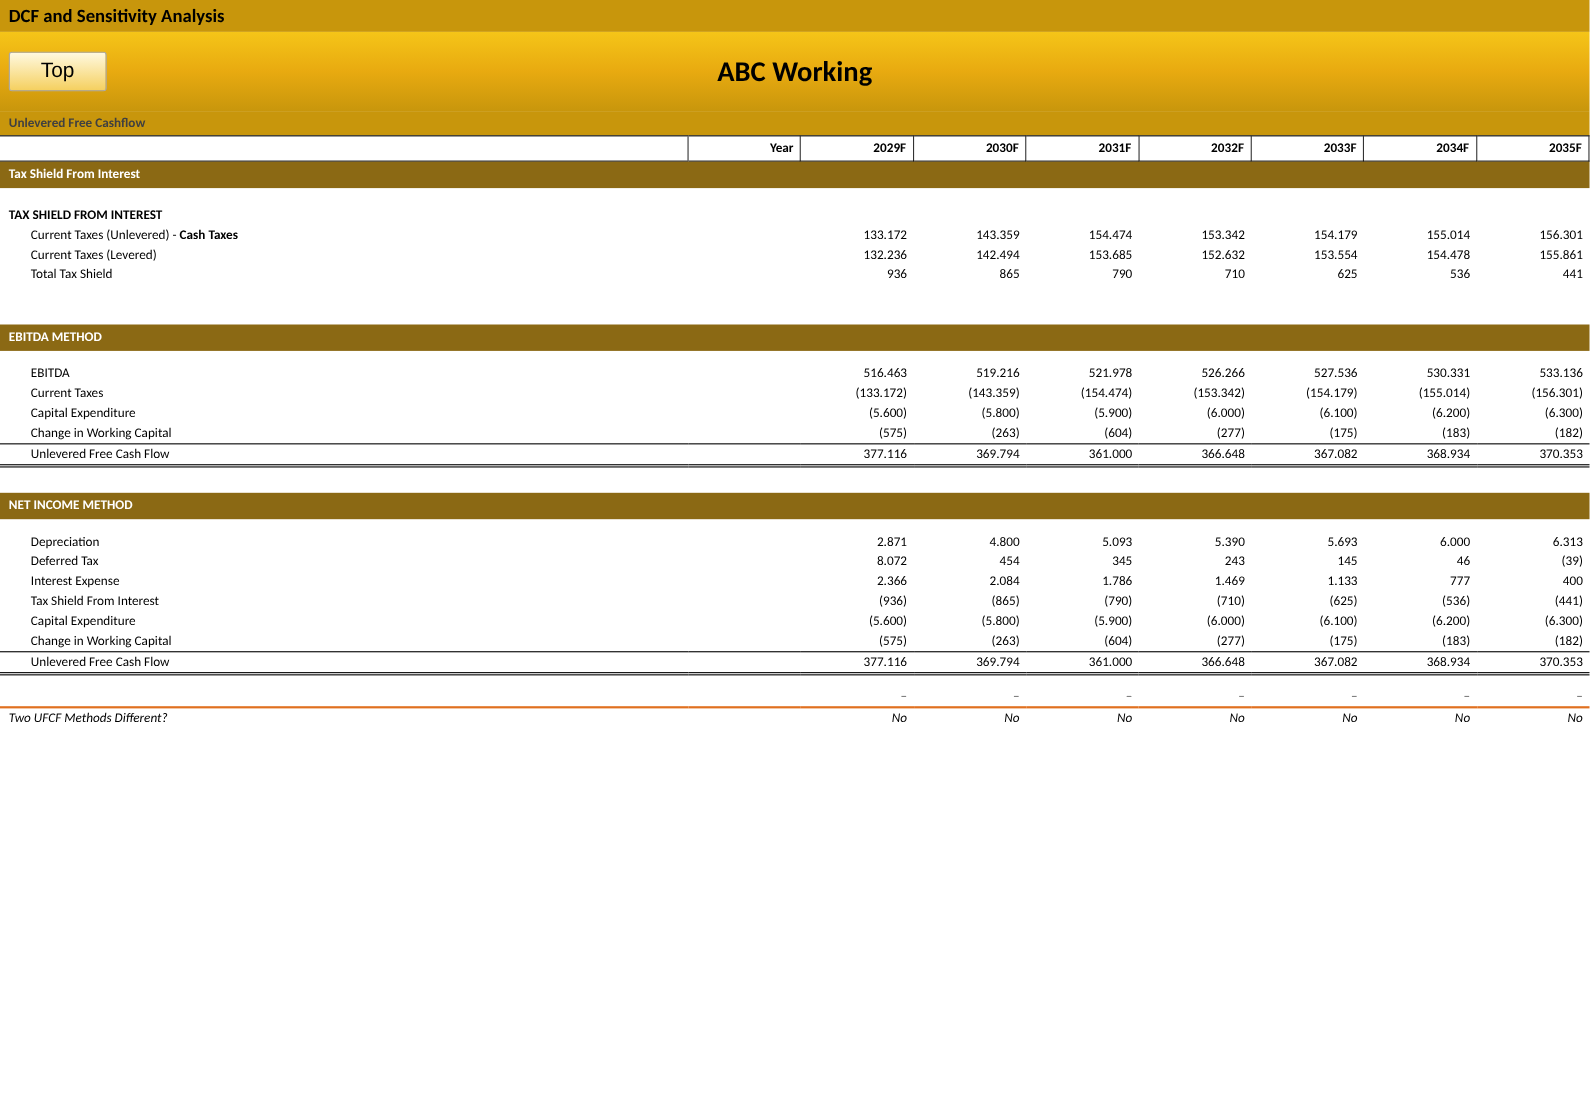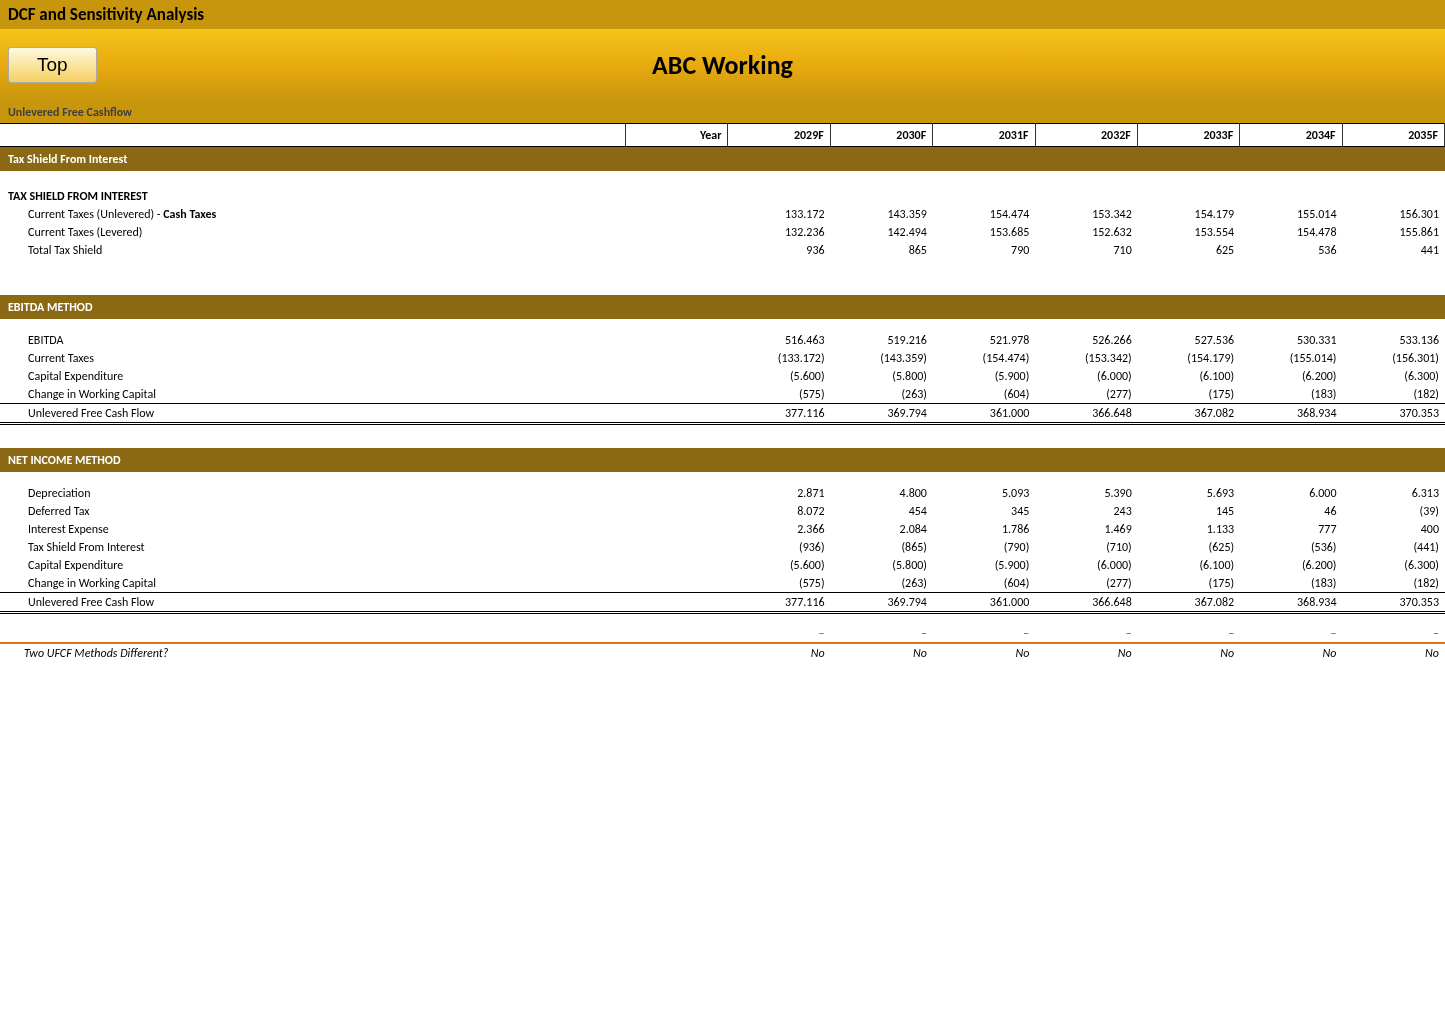--- a/index.html
+++ b/index.html
@@ -463,21 +463,21 @@
           <td>–</td>
           <td>–</td>
           <td>–</td>
           <td>–</td>
           <td>–</td>
           <td>–</td>
           <td>–</td>
         </tr>
 
         <tr class="two-ufcf-row italic-row">
-          <td style="font-style:italic; padding-left:24px;margin-top:32px;">Two UFCF Methods Different?</td>
+          <td style="font-style:italic; padding-left:8px;margin-top:32px;">Two UFCF Methods Different?</td>
           <td></td>
           <td>No</td>
           <td>No</td>
           <td>No</td>
           <td>No</td>
           <td>No</td>
           <td>No</td>
           <td>No</td>
         </tr>
         <tr class="spacer-row">

